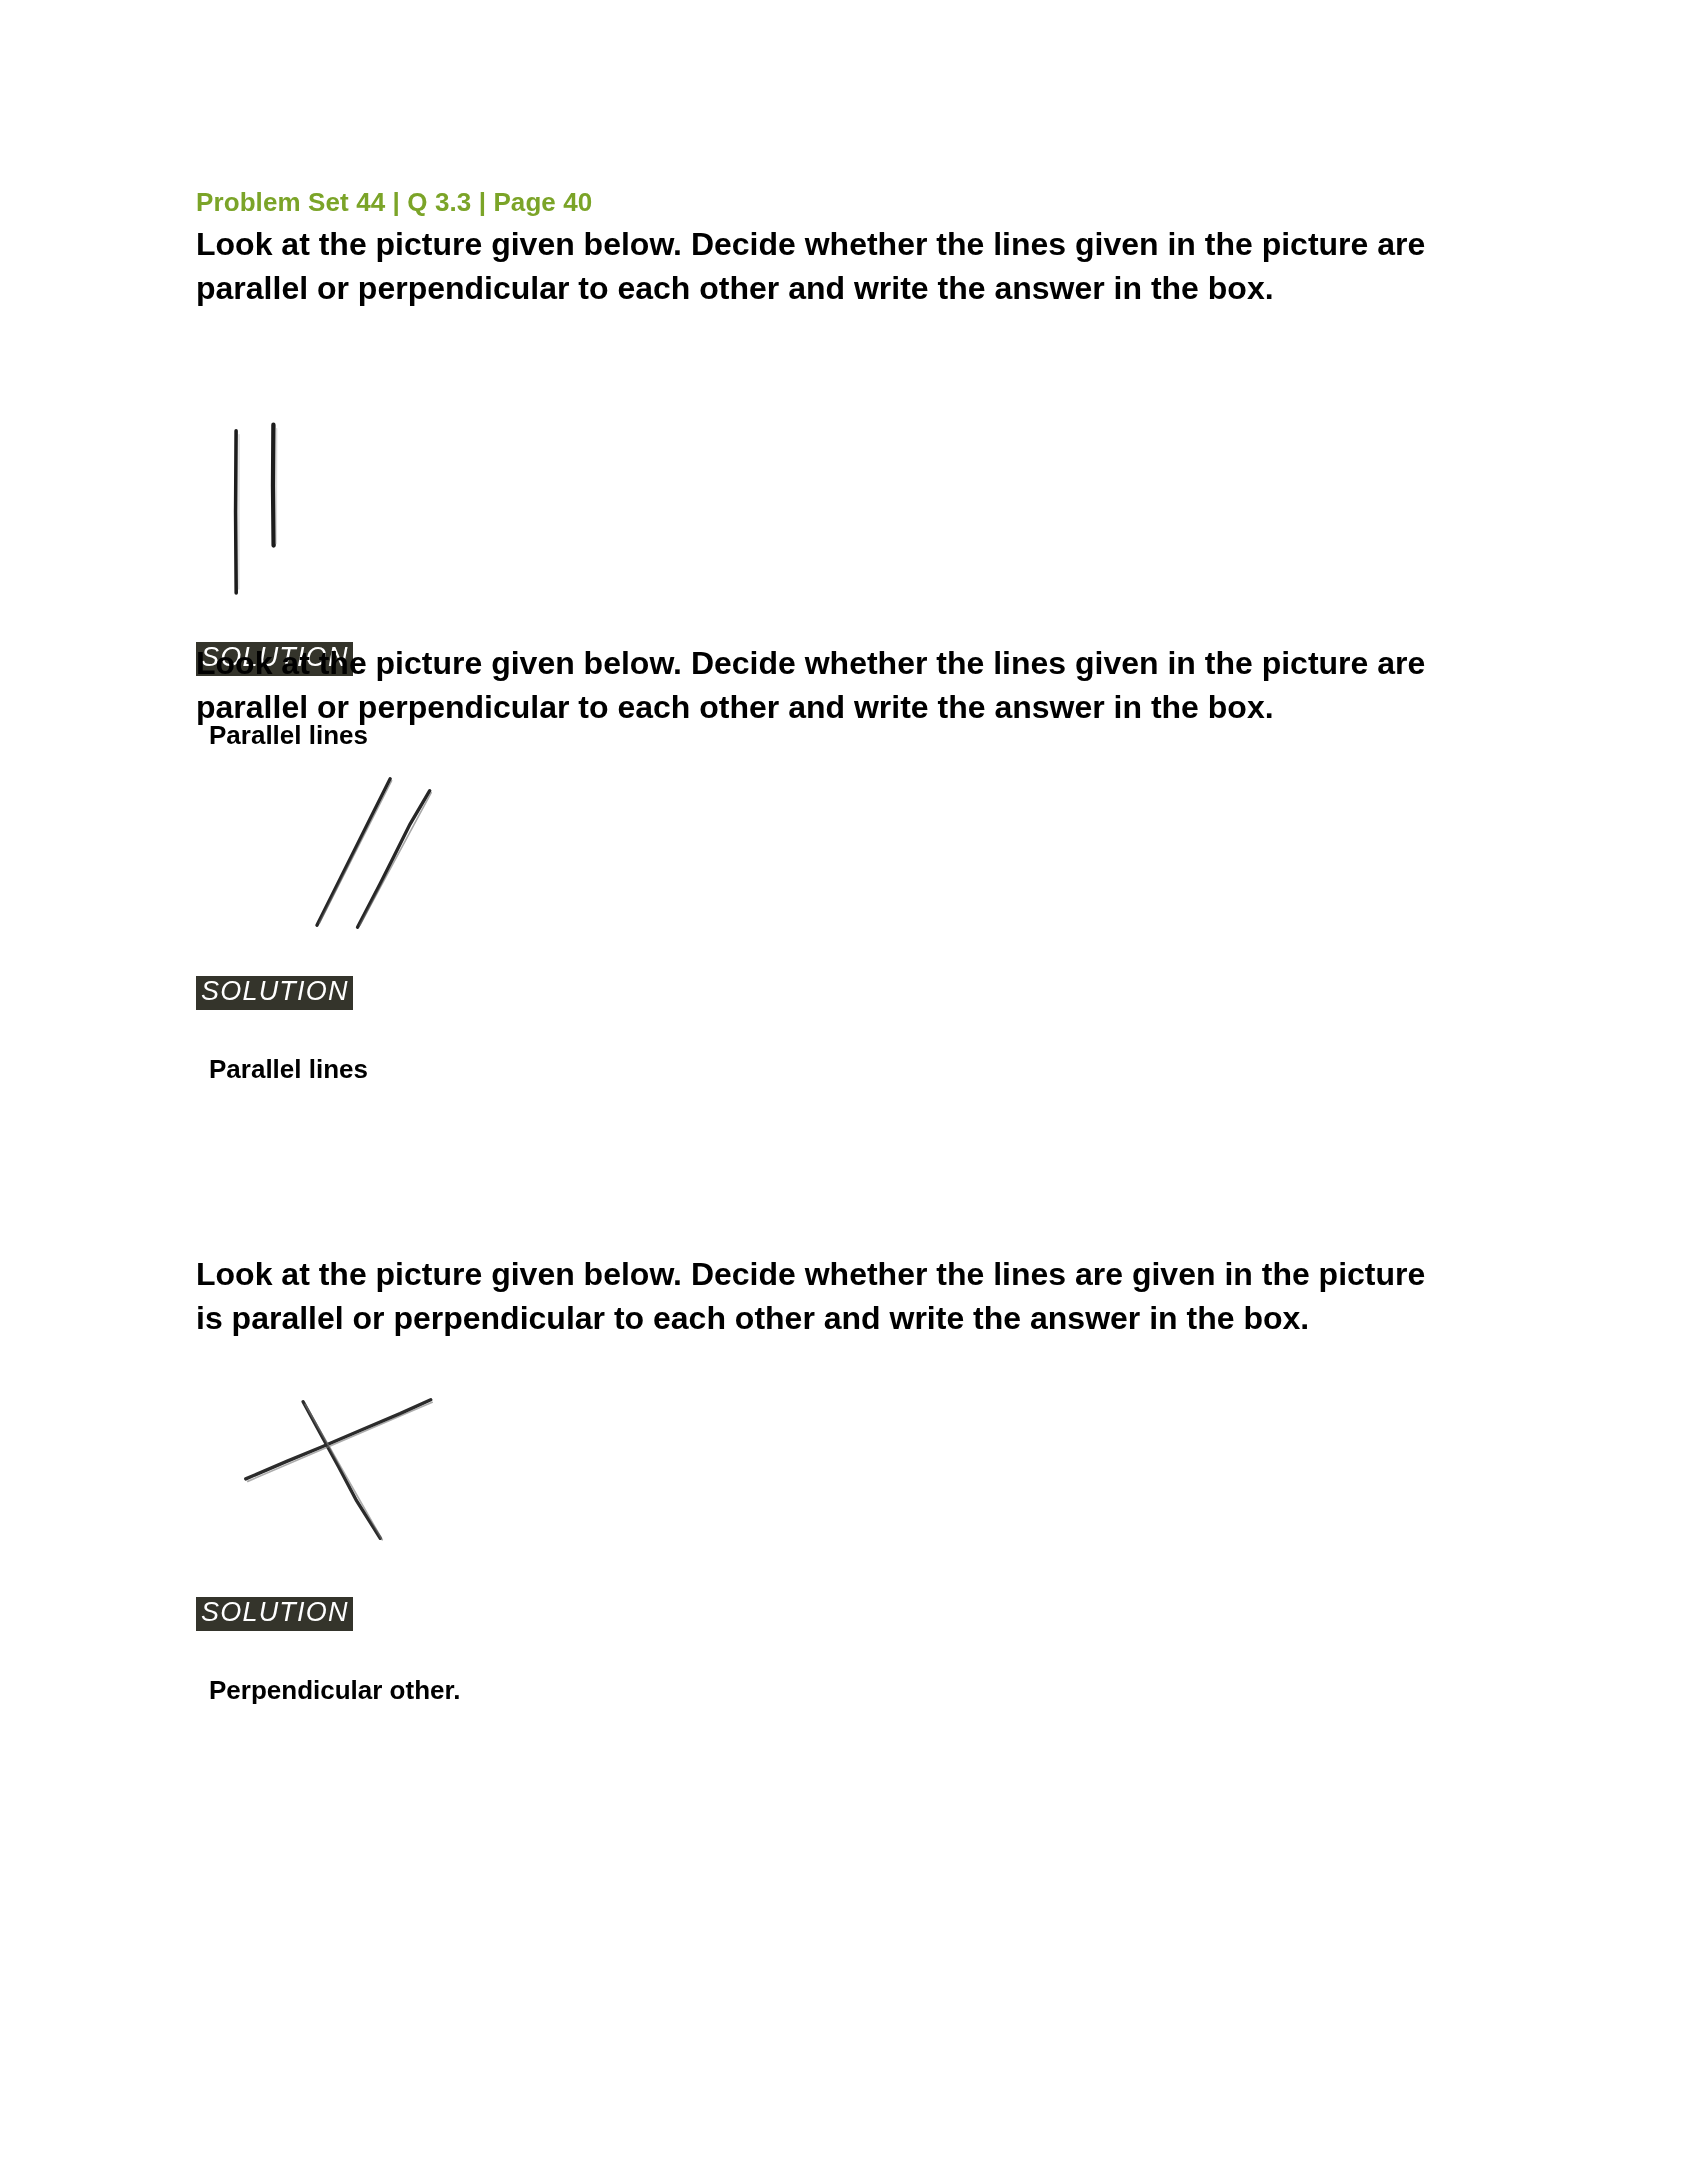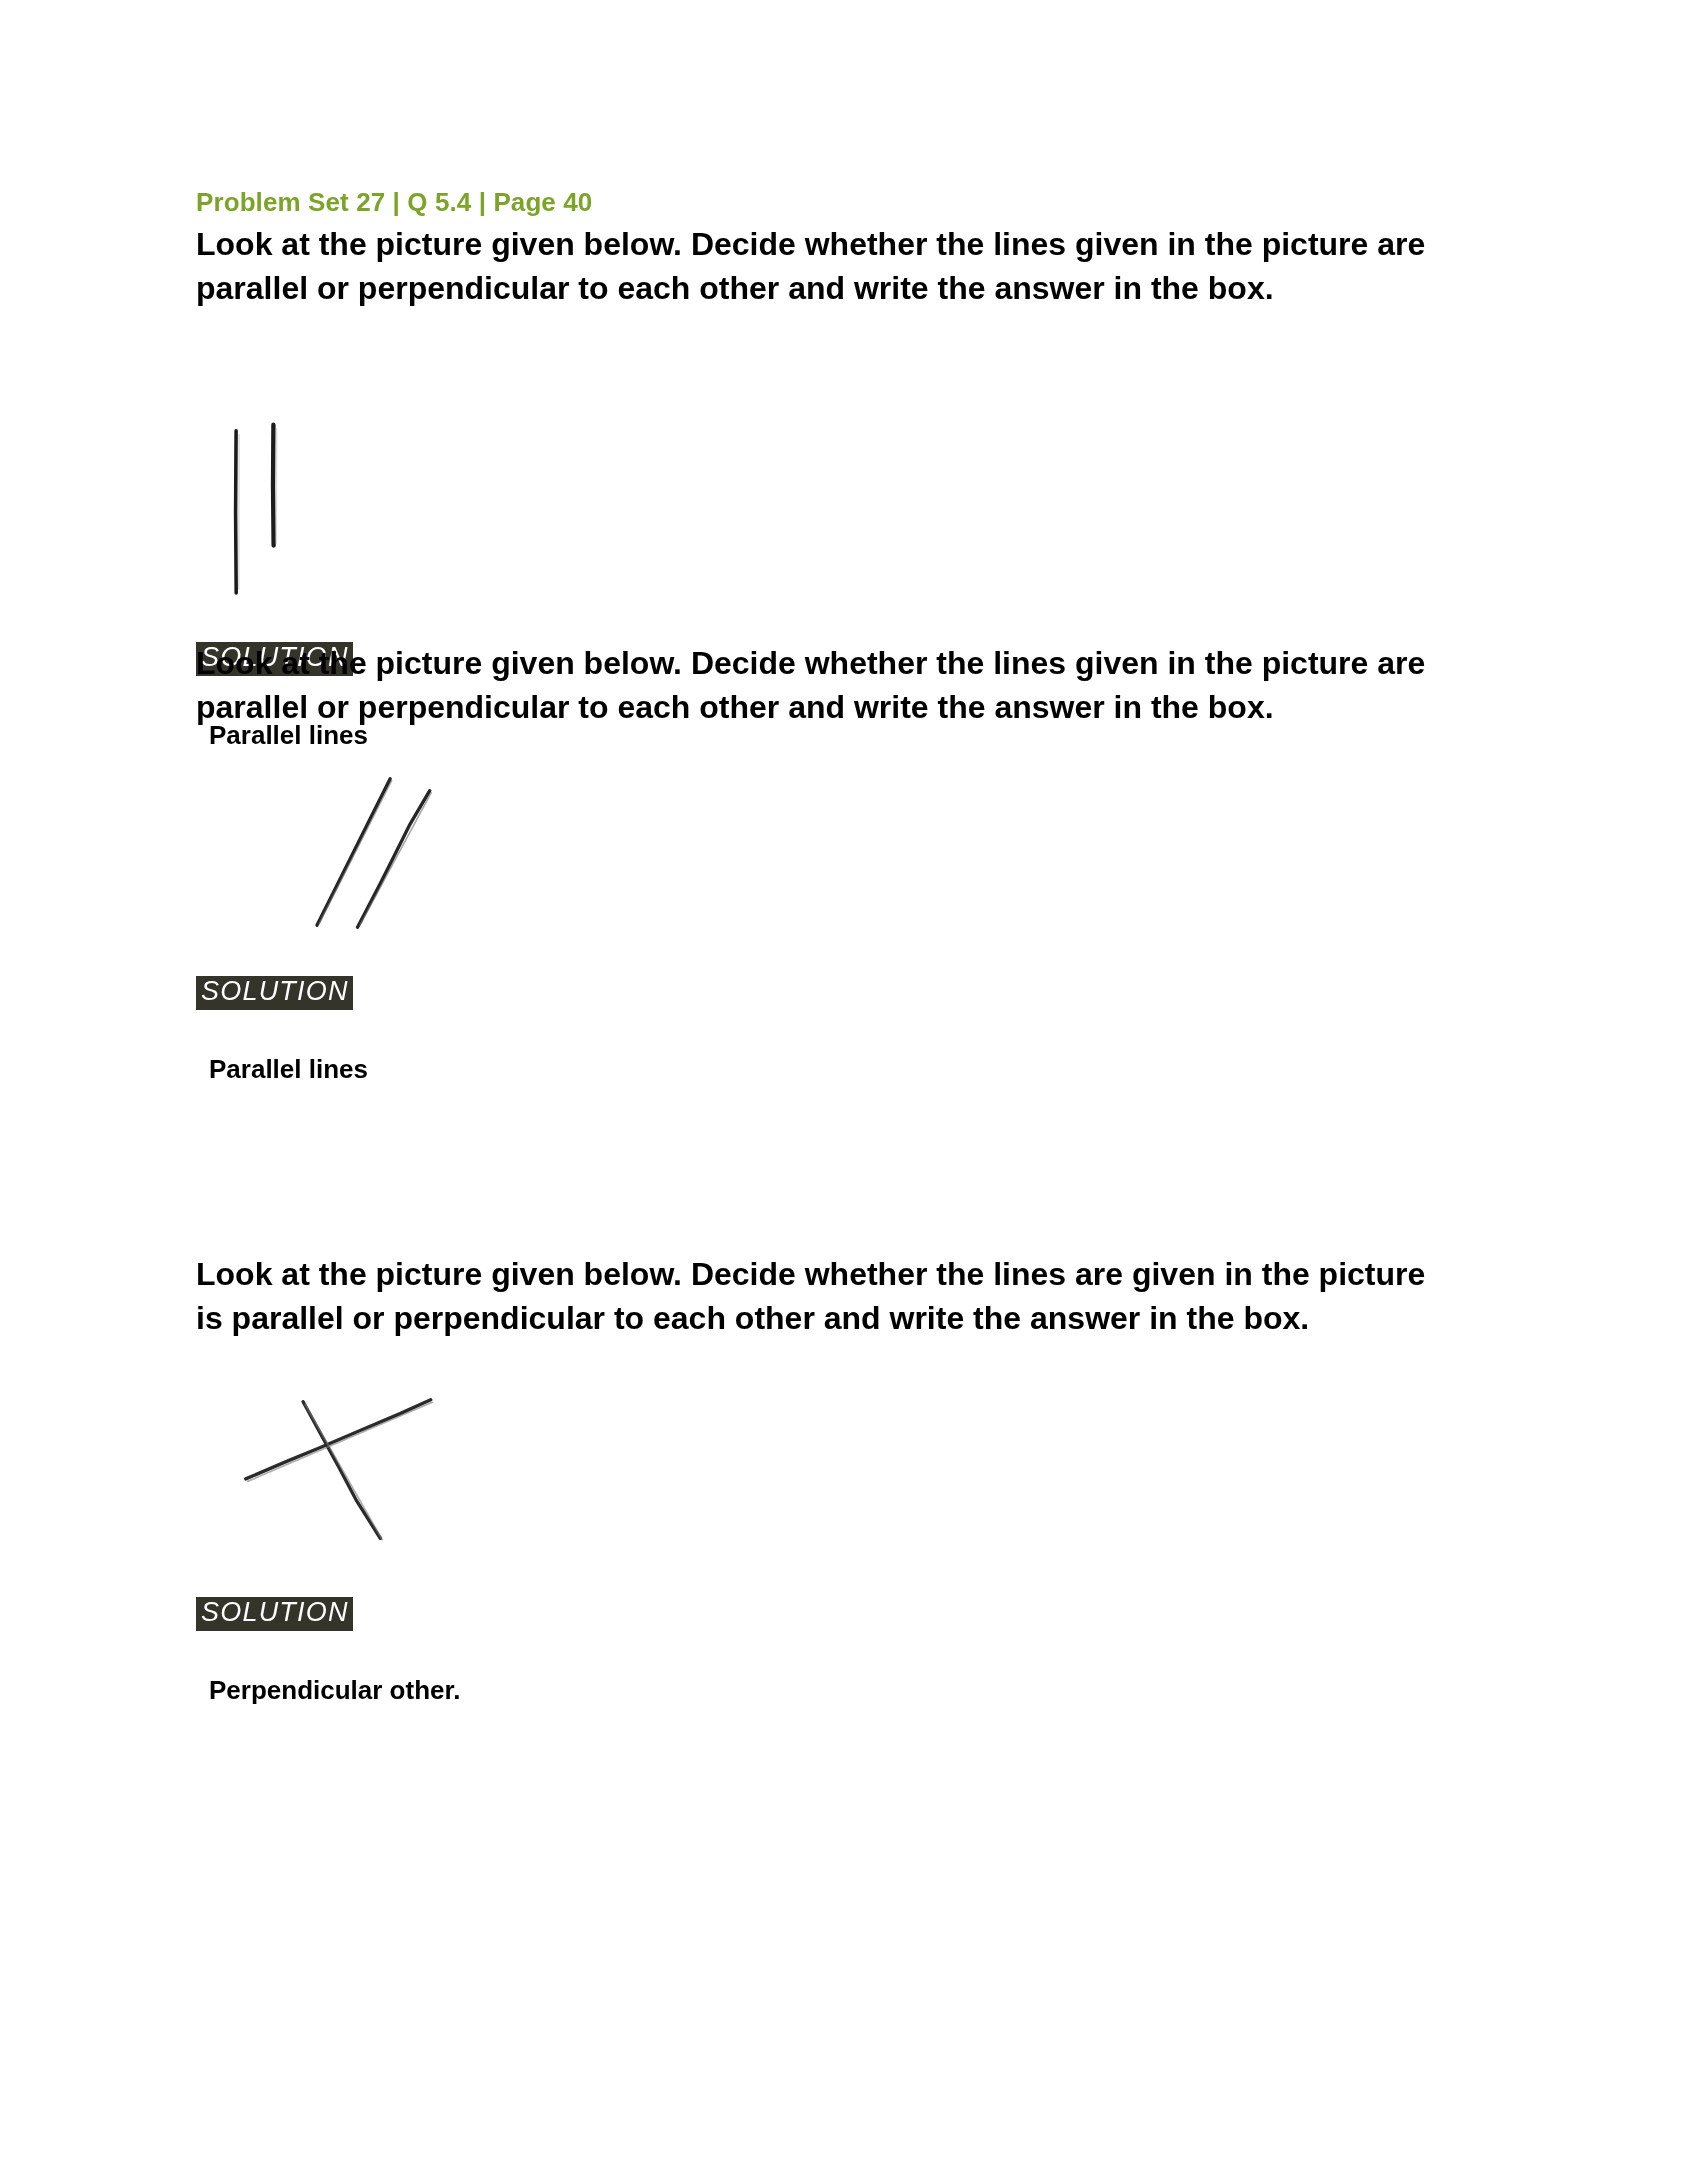--- a/index.html
+++ b/index.html
@@ -100,21 +100,21 @@
   .gap-answer-3 { height: 30px; }
 </style>
 </head>
 <body>
 
 <div class="page">
   <div class="content">
 
     <div class="problem-block blk1">
 
-      <p class="problem-heading">Problem Set 27 | Q 5.4 | Page 40</p>
+      <p class="problem-heading">Problem Set 44 | Q 3.3 | Page 40</p>
 
       <p class="problem-body">
         <span>Look at the picture given below. Decide whether the lines given in the picture are</span>
         <span>parallel or perpendicular to each other and write the answer in the box.</span>
       </p>
 
       <div class="gap-fig-1"></div>
 
       <div class="figure">
         <svg width="297" height="213" viewBox="0 0 300 215" xmlns="http://www.w3.org/2000/svg">

